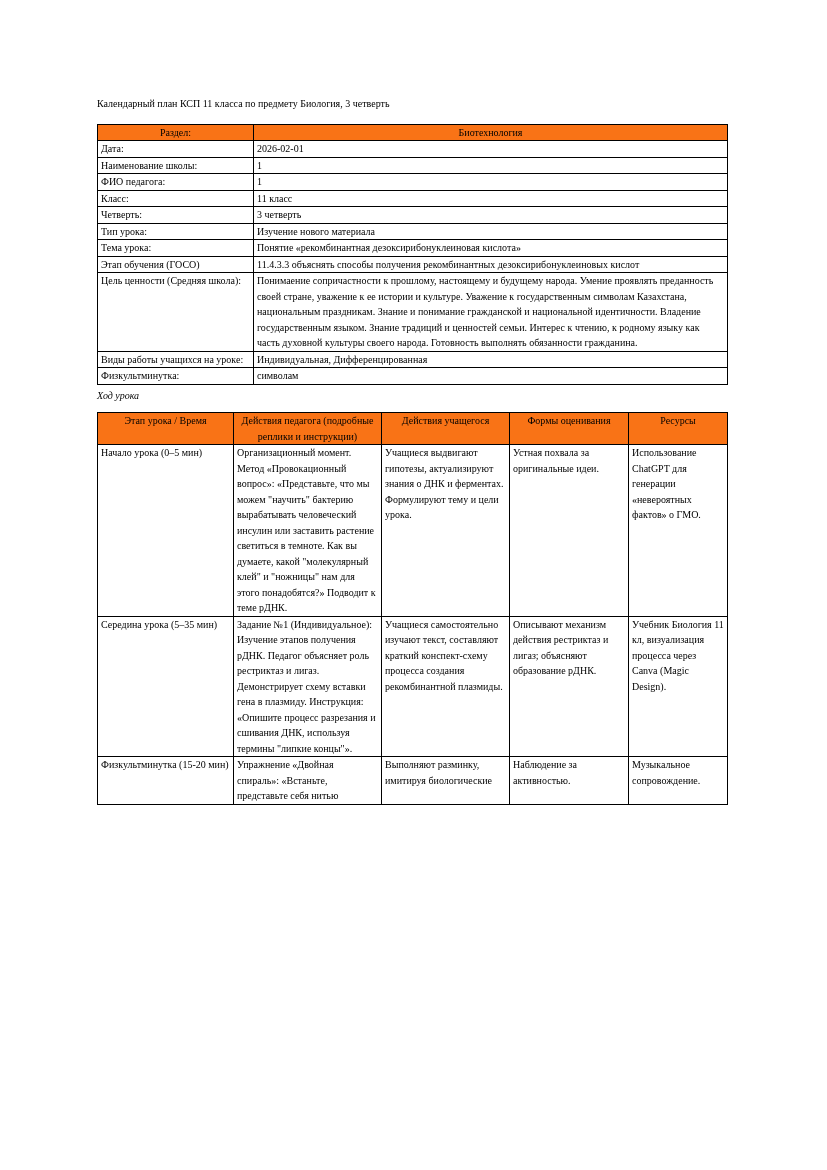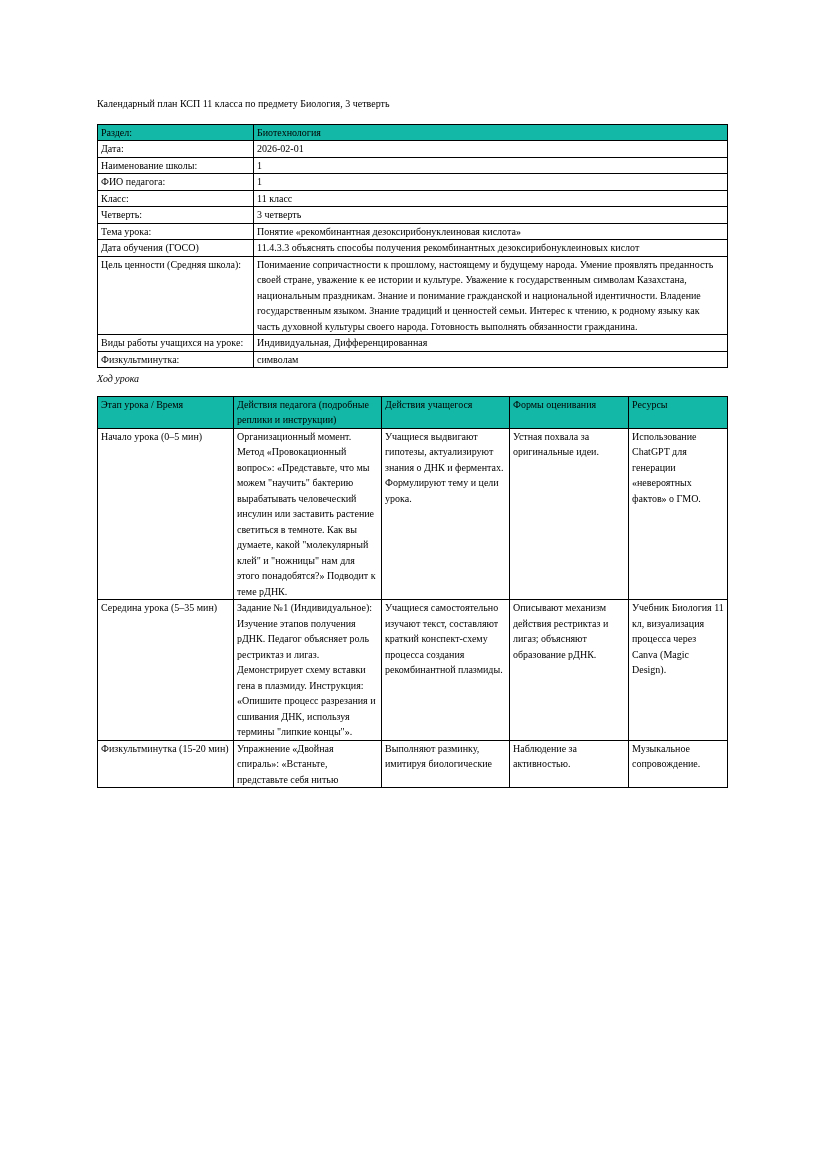--- a/index.html
+++ b/index.html
@@ -28,21 +28,22 @@
     table-layout: fixed;
     width: 630px;
   }
   td {
     border: 1px solid #000000;
     padding: 0 3px;
     vertical-align: top;
     overflow-wrap: break-word;
   }
   tr.shaded td {
-    background: #14b8a6;
+    background: #f97316;
+    text-align: center;
   }
   .section-label {
     margin: 3px 0 9px 0;
     font-style: italic;
   }
 </style>
 </head>
 <body>
 
 <div class="page">
@@ -73,25 +74,29 @@
       </tr>
       <tr>
         <td>Класс:</td>
         <td>11 класс</td>
       </tr>
       <tr>
         <td>Четверть:</td>
         <td>3 четверть</td>
       </tr>
       <tr>
+        <td>Тип урока:</td>
+        <td>Изучение нового материала</td>
+      </tr>
+      <tr>
         <td>Тема урока:</td>
         <td>Понятие «рекомбинантная дезоксирибонуклеиновая кислота»</td>
       </tr>
       <tr>
-        <td>Дата обучения (ГОСО)</td>
+        <td>Этап обучения (ГОСО)</td>
         <td>11.4.3.3 объяснять способы получения рекомбинантных дезоксирибонуклеиновых кислот</td>
       </tr>
       <tr>
         <td>Цель ценности (Средняя школа):</td>
         <td>Понимаение сопричастности к прошлому, настоящему и будущему народа. Умение проявлять преданность своей стране, уважение к ее истории и культуре. Уважение к государственным символам Казахстана, национальным праздникам. Знание и понимание гражданской и национальной идентичности. Владение государственным языком. Знание традиций и ценностей семьи. Интерес к чтению, к родному языку как часть духовной культуры своего народа. Готовность выполнять обязанности гражданина.</td>
       </tr>
       <tr>
         <td>Виды работы учащихся на уроке:</td>
         <td>Индивидуальная, Дифференцированная</td>
       </tr>

